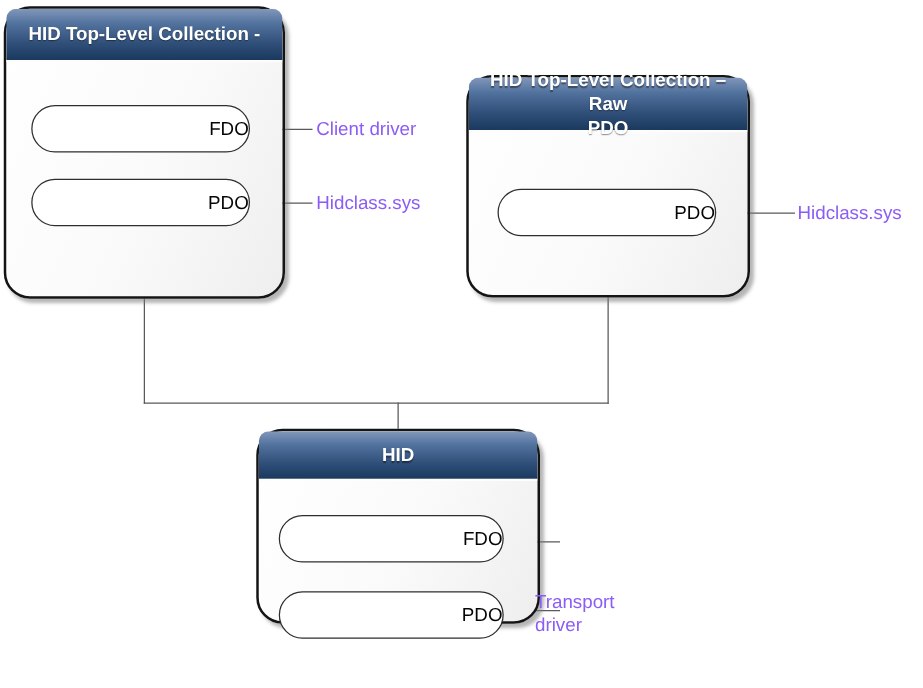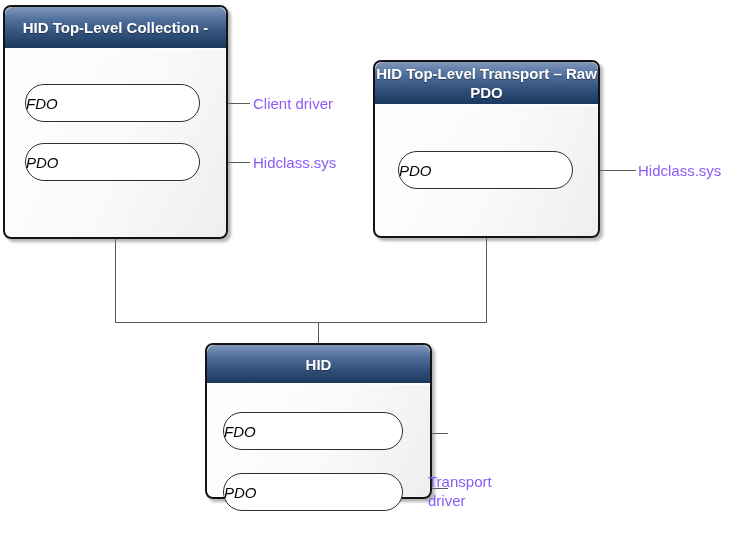--- a/index.html
+++ b/index.html
@@ -11,21 +11,21 @@
     width: 738px;
     height: 550px;
     background: #ffffff;
     overflow: hidden;
   }
 
   
   .stack-box {
     position: absolute;
     border: 2px solid #141414;
-    border-radius: 8px;
+    border-radius: 21px;
     background: linear-gradient(115deg, #ffffff 0%, #fafafa 55%, #eeeeee 100%);
     box-shadow: 3px 3px 3px rgba(120,120,120,0.55);
   }
   .box-device { left: 3px;   top: 5px;   width: 225px; height: 234px; }
   .box-raw    { left: 373px; top: 60px;  width: 227px; height: 178px; }
   .box-hid    { left: 205px; top: 343px; width: 227px; height: 156px; }
 
   .box-header {
     width: 100%;
     background: linear-gradient(180deg, #8297ba 0%, #53739f 28%, #2f4f79 68%, #1b395e 100%);
@@ -46,24 +46,23 @@
   .box-hid    .box-header { height: 40px; }
 
   
   .pill {
     position: absolute;
     background: #ffffff;
     border: 1px solid #2e2e2e;
     border-radius: 19px;
     display: flex;
     align-items: center;
-    justify-content: flex-start;
+    justify-content: flex-end;
     font-size: 15px;
     color: #050505;
-    font-style: italic;
   }
   .box-device .pill-fdo { left: 20px; top: 77px;  width: 175px; height: 38px; }
   .box-device .pill-pdo { left: 20px; top: 136px; width: 175px; height: 38px; }
   .box-raw    .pill-pdo { left: 23px; top: 89px;  width: 175px; height: 38px; }
   .box-hid    .pill-fdo { left: 16px; top: 67px;  width: 180px; height: 38px; }
   .box-hid    .pill-pdo { left: 16px; top: 128px; width: 180px; height: 38px; }
 
   
   .line {
     position: absolute;
@@ -115,21 +114,21 @@
     <div class="pill pill-fdo">
       <span>FDO</span>
     </div>
     <div class="pill pill-pdo">
       <span>PDO</span>
     </div>
   </div>
 
   <div class="stack-box box-raw">
     <div class="box-header">
-      <span>HID Top-Level Transport – Raw</span>
+      <span>HID Top-Level Collection – Raw</span>
       <span>PDO</span>
     </div>
     <div class="pill pill-pdo">
       <span>PDO</span>
     </div>
   </div>
 
   <div class="stack-box box-hid">
     <div class="box-header">
       <span>HID</span>

